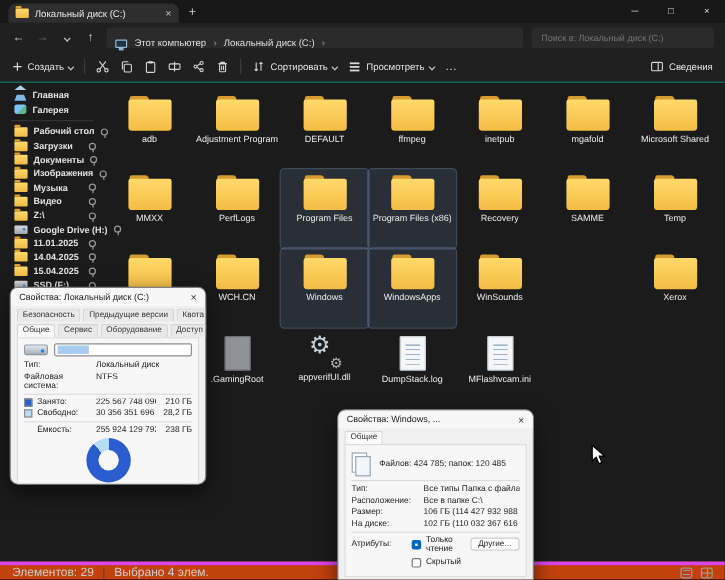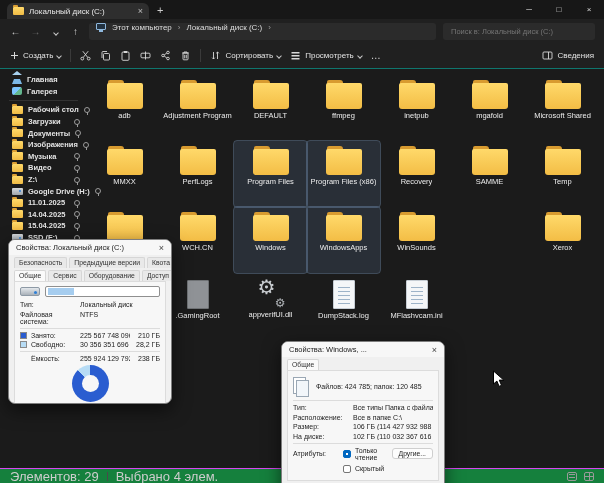--- a/index.html
+++ b/index.html
@@ -16,21 +16,21 @@
   .tab-x { margin-left:auto; font-size:9px; color:#bdbdbd; cursor:default; }
   .newtab { align-self:center; margin-left:8px; font-size:11px; color:#cfcfcf; }
   .win-controls { position:absolute; right:0; top:0; height:19px; display:flex; }
   .win-controls span { width:30px; display:flex; align-items:center; justify-content:center; font-size:8px; color:#dcdcdc; }
 
   
   .addressbar { height:24px; background:#202020; display:flex; align-items:center; gap:7px; padding:0 9px; }
   .navbtn { font-size:10px; color:#d6d6d6; width:13px; text-align:center; }
   .navbtn.dim { color:#6b6b6b; }
   .chev { display:inline-block; width:4px; height:4px; border-right:1px solid #c8c8c8; border-bottom:1px solid #c8c8c8; transform:rotate(45deg); }
-  .crumbbox { flex:1; height:17px; background:#2b2b2b; border-radius:3px; display:flex; align-items:flex-start; gap:6px; padding:0 7px; font-size:8px; color:#dedede; }
+  .crumbbox { flex:1; height:17px; background:#2b2b2b; border-radius:3px; display:flex; align-items:flex-end; gap:6px; padding:0 7px; font-size:8px; color:#dedede; }
   .ipc { width:10px; height:7px; border:1px solid #8fb8dd; border-radius:1px; position:relative; background:#223241; }
   .ipc::after { content:""; position:absolute; left:2px; bottom:-3px; width:4px; height:2px; background:#8fb8dd; }
   .crumb-sep { color:#9a9a9a; font-size:8px; }
   .searchbox { width:152px; height:17px; background:#2b2b2b; border-radius:3px; display:flex; align-items:center; padding:0 6px; }
   .searchbox input { width:100%; background:transparent; border:none; outline:none; color:#a8a8a8; font-size:7.5px; font-family:inherit; }
 
   
   .toolbar { height:26px; background:#202020; border-bottom:1px solid #0f766e; display:flex; align-items:center; gap:9px; padding:0 10px; font-size:8px; color:#e2e2e2; }
   .tbtn { display:flex; align-items:center; gap:4px; }
   .tb-sep { width:1px; height:13px; background:#3a3a3a; }
@@ -65,22 +65,22 @@
   .doc { width:22px; height:29px; background:#f4f6f8; border:1px solid #c6cdd4; border-radius:1px; position:relative; margin-top:2px; flex:none; }
   .doc::after { content:""; position:absolute; left:4px; right:4px; top:6px; height:17px;
                 background:repeating-linear-gradient(#9db3c8 0 1px, transparent 1px 4px); }
   .doc.gray { background:#8f9296; border-color:#6f7275; }
   .doc.gray::after { display:none; }
   .gears { width:30px; height:30px; position:relative; flex:none; }
   .gears::before { content:"⚙"; position:absolute; left:2px; top:-3px; font-size:20px; color:#c9cdd1; }
   .gears::after { content:"⚙"; position:absolute; right:0px; bottom:-2px; font-size:12px; color:#aeb2b6; }
 
   
-  .statusbar { position:absolute; left:0; right:0; bottom:0; height:15px; background:#15803d; border-top:1px solid #d946ef;
-               display:flex; align-items:center; gap:8px; padding:0 10px; font-size:13px; color:#cdcdcd; z-index:5; }
+  .statusbar { position:absolute; left:0; right:0; bottom:0; height:15px; background:#c2410c; border-top:3px solid #d946ef;
+               display:flex; align-items:center; gap:8px; padding:0 10px; font-size:10px; color:#cdcdcd; z-index:5; }
   .sb-sep { width:1px; height:9px; background:#4a4a4a; }
   .sb-right { margin-left:auto; display:flex; gap:7px; }
   .vt { width:10px; height:9px; border:1px solid #9a9a9a; border-radius:2px; }
   .vt.lines { background:repeating-linear-gradient(#9a9a9a 0 1px, transparent 1px 3px) content-box; padding:1px; }
   .vt.thumbs { background:linear-gradient(#9a9a9a,#9a9a9a) 50% 0/1px 100% no-repeat,
                linear-gradient(#9a9a9a,#9a9a9a) 0 50%/100% 1px no-repeat; }
 
   
   .dlg { position:absolute; background:#f0f0f0; border:1px solid #7e7e7e; border-radius:7px; overflow:hidden;
          box-shadow:0 6px 18px rgba(0,0,0,0.55); color:#1b1b1b; z-index:10; }

